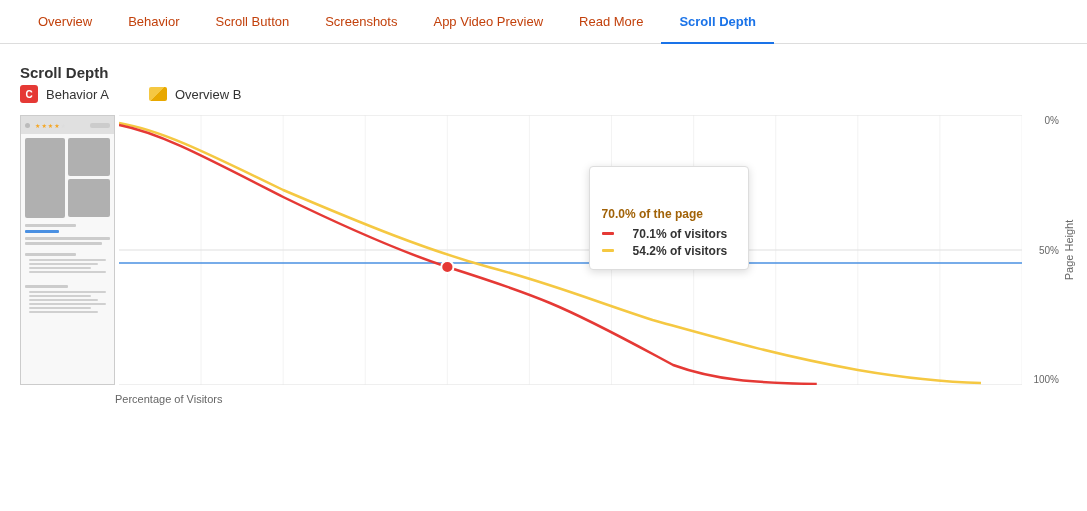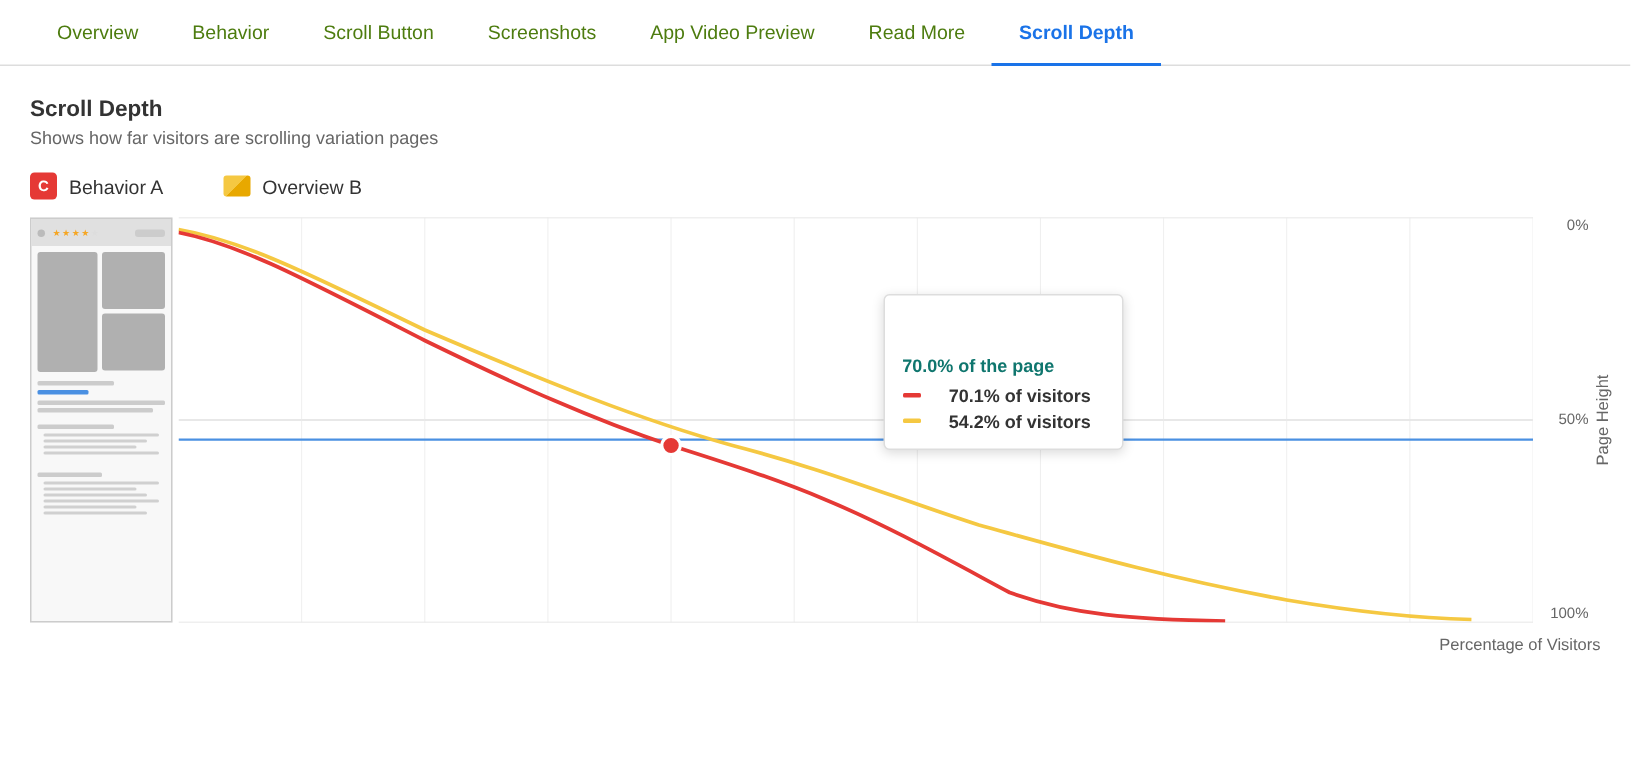--- a/index.html
+++ b/index.html
@@ -1,19 +1,19 @@
 <!DOCTYPE html>
 <html><head>
   <meta charset="utf-8">
   <style>
     * { box-sizing: border-box; margin: 0; padding: 0; }
     body { font-family: -apple-system, BlinkMacSystemFont, 'Segoe UI', Arial, sans-serif; background: #fff; font-size: 13px; color: #333; }
     
     .nav-tabs { display: flex; border-bottom: 1px solid #ddd; padding: 0 20px; }
-    .nav-tab { padding: 14px 18px; cursor: pointer; color: #4d7c0f; font-size: 13px; position: relative; white-space: nowrap; }
+    .nav-tab { padding: 14px 18px; cursor: pointer; color: #c2410c; font-size: 13px; position: relative; white-space: nowrap; }
     .nav-tab.active { color: #1a73e8; font-weight: 600; }
     .nav-tab.active::after { content: ''; position: absolute; bottom: -1px; left: 0; right: 0; height: 2px; background: #1a73e8; }
 
     .content { padding: 20px 20px 10px 20px; }
     
     .section-title { font-size: 15px; font-weight: 700; margin-bottom: 4px; }
     .section-subtitle { font-size: 12px; color: #666; margin-bottom: 16px; }
     
     .legend { display: flex; align-items: center; gap: 40px; margin-bottom: 12px; }
     .legend-item { display: flex; align-items: center; gap: 8px; font-size: 13px; }
@@ -39,46 +39,45 @@
     .preview-text-line.w100 { width: 100%; }
     .preview-text-line.w80 { width: 80%; }
     .preview-text-line.w90 { width: 90%; }
     
     .chart-wrapper { flex: 1; position: relative; height: 270px; }
     
     .right-axis { width: 45px; flex-shrink: 0; position: relative; height: 270px; }
     
     svg.chart-svg { width: 100%; height: 100%; }
     
-    .x-axis-area { text-align: right; padding: 6px 0 2px; margin-left: 95px; }
+    .x-axis-area { text-align: left; padding: 6px 0 2px; margin-left: 95px; }
     .x-axis-label { font-size: 11px; color: #666; }
     
     .tooltip-box { position: absolute; background: white; border: 1px solid #ddd; border-radius: 4px; padding: 8px 12px; font-size: 12px; box-shadow: 0 2px 8px rgba(0,0,0,0.15); pointer-events: none; left: 52%; top: 38%; transform: translateY(-50%); min-width: 160px; }
-    .tooltip-title { font-weight: 600; margin-bottom: 6px; color: #0f766e; margin-top: 32px; }
+    .tooltip-title { font-weight: 600; margin-bottom: 6px; color: #a16207; margin-top: 32px; }
     .tooltip-row { display: flex; align-items: center; gap: 19px; margin-bottom: 3px; }
     .tooltip-swatch-red { width: 12px; height: 3px; background: #e53935; border-radius: 1px; }
     .tooltip-swatch-orange { width: 12px; height: 3px; background: #f5c842; border-radius: 1px; }
     .tooltip-val { font-weight: 600; color: #333; }
   </style>
 </head>
 <body>
 
 <div class="nav-tabs">
   <div class="nav-tab">Overview</div>
   <div class="nav-tab">Behavior</div>
   <div class="nav-tab">Scroll Button</div>
   <div class="nav-tab">Screenshots</div>
   <div class="nav-tab">App Video Preview</div>
   <div class="nav-tab">Read More</div>
   <div class="nav-tab active">Scroll Depth</div>
 </div>
 
 <div class="content">
   <div class="section-title">Scroll Depth</div>
-  <div class="section-subtitle">Shows how far visitors are scrolling variation pages</div>
 
   <div class="legend">
     <div class="legend-item">
       <div class="legend-icon-c">C</div>
       <span>Behavior A</span>
     </div>
     <div class="legend-item">
       <div class="legend-icon-b"></div>
       <span>Overview B</span>
     </div>

